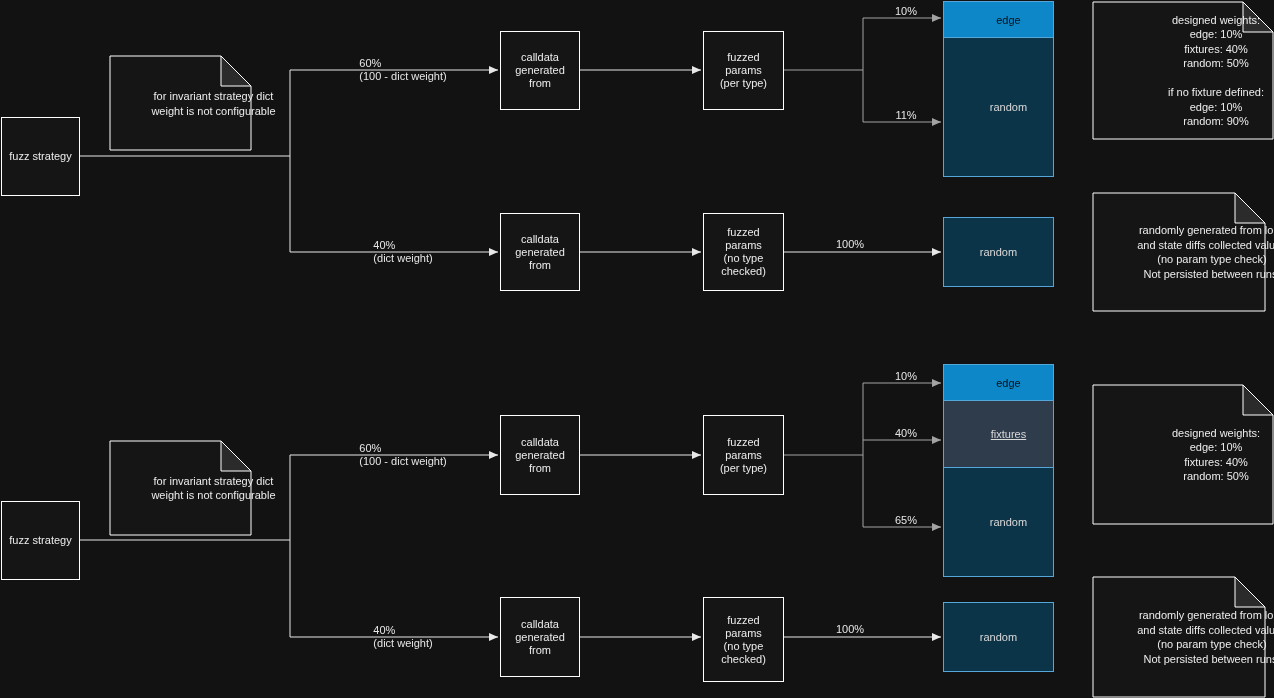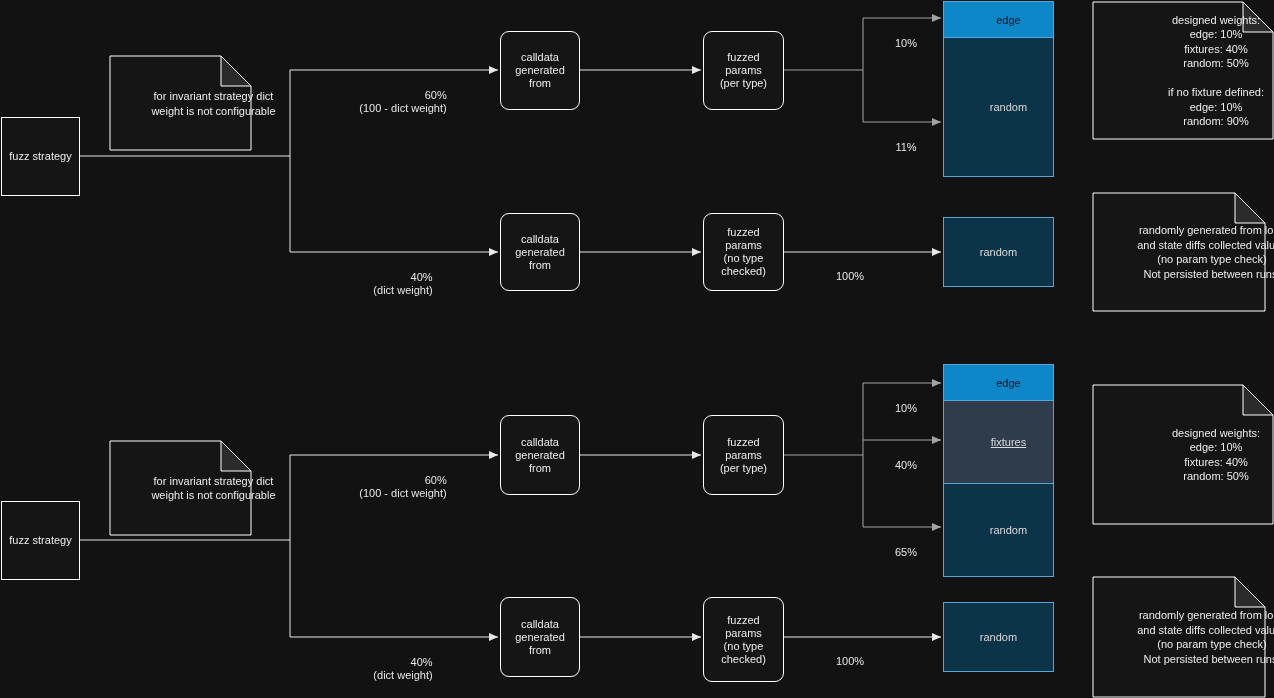--- a/index.html
+++ b/index.html
@@ -6,24 +6,24 @@
   #canvas{
     position:relative;width:1274px;height:698px;background:#121212;
     font-family:"Liberation Sans",sans-serif;color:#ececec;overflow:hidden;
   }
   svg.layer{position:absolute;left:0;top:0;width:1274px;height:698px;}
   .node{
     position:absolute;box-sizing:border-box;border:1px solid #ffffff;
     background:#151515;display:flex;align-items:center;justify-content:center;
     text-align:center;font-size:11px;line-height:13px;color:#ececec;
   }
-  .ml{white-space:pre-line;border-radius:9px;}
+  .ml{white-space:pre-line;}
   .lbl{
     position:absolute;transform:translateX(-50%);font-size:11px;line-height:13px;
-    text-align:right;color:#e6e6e6;white-space:pre-line;margin-top:32px;
+    text-align:left;color:#e6e6e6;white-space:pre-line;
   }
   .stack{
     position:absolute;box-sizing:border-box;border:1px solid #55a7d9;
     display:flex;flex-direction:column;
   }
   .seg{
     display:flex;align-items:center;justify-content:center;
     font-size:11px;color:#d9d9d9;box-sizing:border-box;padding-left:20px;
   }
   .seg + .seg{border-top:1px solid #55a7d9;}
@@ -187,21 +187,21 @@
 params
 (no type
 checked)</div>
 
   <div class="lbl" style="left:906px;top:370px;">10%</div>
   <div class="lbl" style="left:906px;top:427px;">40%</div>
   <div class="lbl" style="left:906px;top:514px;">65%</div>
 
   <div class="stack" style="left:943px;top:364px;width:111px;height:213px;">
     <div class="seg seg-edge" style="height:35px;">edge</div>
-    <div class="seg seg-fixtures" style="height:83px;text-decoration:underline;">fixtures</div>
+    <div class="seg seg-fixtures" style="height:67px;text-decoration:underline;">fixtures</div>
     <div class="seg seg-random" style="flex:1;">random</div>
   </div>
 
   <div class="lbl" style="left:850px;top:623px;">100%</div>
 
   <div class="randbox" style="left:943px;top:602px;width:111px;height:70px;">random</div>
 
   <div class="notetext" style="left:1094px;top:386px;width:178px;height:137px;">designed weights:
 edge: 10%
 fixtures: 40%

